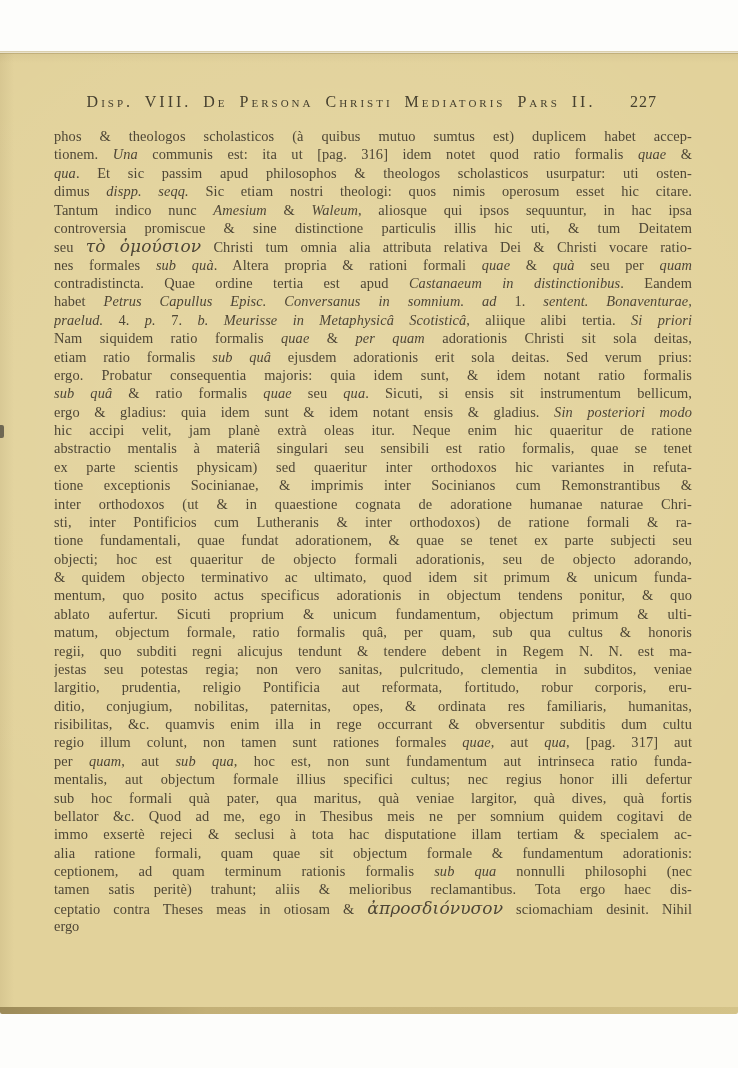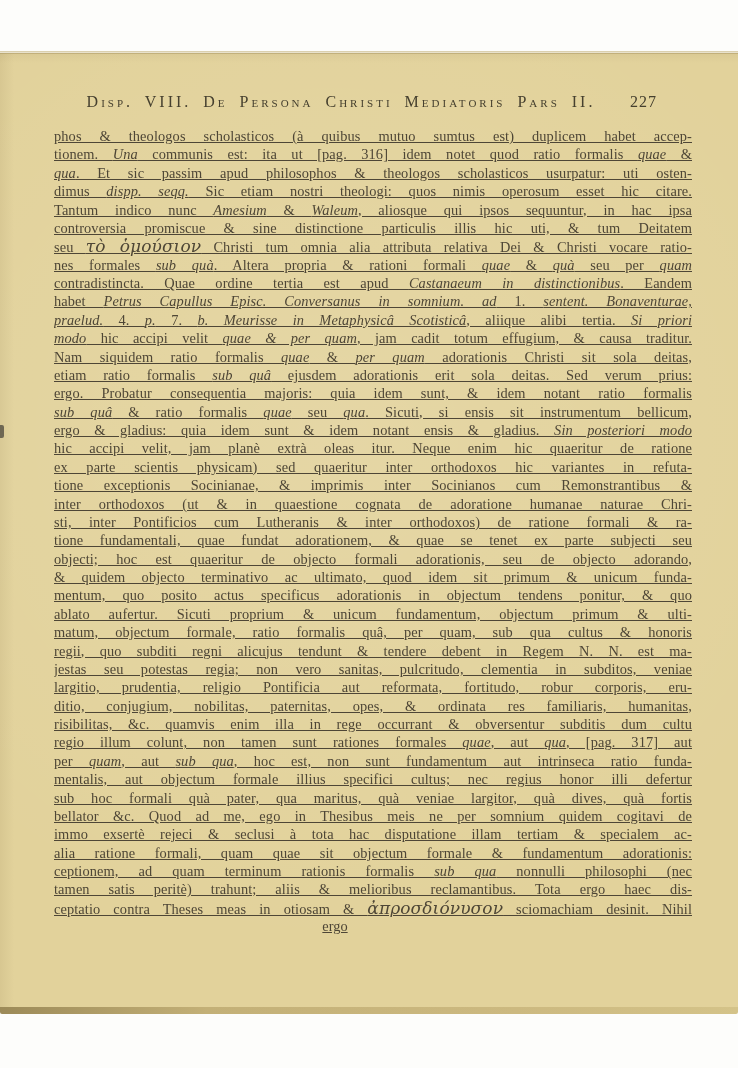--- a/index.html
+++ b/index.html
@@ -36,21 +36,20 @@
     position:absolute;left:0;top:-2px;width:100%;height:3px;
     background:linear-gradient(to bottom, rgba(190,170,110,0.65), rgba(190,170,110,0));
   }
   .margin-stain{
     position:absolute;left:0;top:372px;width:4px;height:13px;
     background:#4a463c;opacity:.75;border-radius:0 2px 2px 0;
   }
   .column{
     position:absolute;left:54px;top:53px;width:638px;
     color:var(--ink);
-    text-decoration:underline;
   }
   .page-header{
     position:relative;height:22px;margin-top:40px;
     font-variant:small-caps;
     color:var(--ink-header);
     letter-spacing:3px;
     word-spacing:5px;
     font-size:16px;
     text-align:center;
   }
@@ -67,21 +66,21 @@
   .line{
     height:18.38px;line-height:18.38px;
     text-align:justify;text-align-last:justify;
     white-space:normal;overflow:hidden;
     letter-spacing:0.1px;
   }
   .line .it{font-style:italic;}
   .line .gr{font-style:italic;font-family:"DejaVu Serif", serif;font-size:17px;}
   .catchword-line{
     height:18.38px;line-height:18.38px;
-    text-align:center;padding-right:76px;
+    text-align:left;padding-right:76px;
     font-size:14.4px;
   }
 </style>
 </head>
 <body>
 
 <div class="scan-bg"></div>
 
 <div class="book-page">
   <div class="page-top-edge"></div>
@@ -99,27 +98,27 @@
       <div class="line"><span>tionem. </span><span class="it">Una</span><span> communis est: ita ut [pag. 316] idem notet quod ratio formalis </span><span class="it">quae</span><span> &amp;</span></div>
       <div class="line"><span class="it">qua</span><span>. Et sic passim apud philosophos &amp; theologos scholasticos usurpatur: uti osten-</span></div>
       <div class="line"><span>dimus </span><span class="it">dispp. seqq.</span><span> Sic etiam nostri theologi: quos nimis operosum esset hic citare.</span></div>
       <div class="line"><span>Tantum indico nunc </span><span class="it">Amesium</span><span> &amp; </span><span class="it">Waleum</span><span>, aliosque qui ipsos sequuntur, in hac ipsa</span></div>
       <div class="line"><span>controversia promiscue &amp; sine distinctione particulis illis hic uti, &amp; tum Deitatem</span></div>
       <div class="line"><span>seu </span><span class="gr">τὸ ὁμούσιον</span><span> Christi tum omnia alia attributa relativa Dei &amp; Christi vocare ratio-</span></div>
       <div class="line"><span>nes formales </span><span class="it">sub quà</span><span>. Altera propria &amp; rationi formali </span><span class="it">quae</span><span> &amp; </span><span class="it">quà</span><span> seu per </span><span class="it">quam</span></div>
       <div class="line"><span>contradistincta. Quae ordine tertia est apud </span><span class="it">Castanaeum in distinctionibus</span><span>. Eandem</span></div>
       <div class="line"><span>habet </span><span class="it">Petrus Capullus Episc. Conversanus in somnium. ad</span><span> 1. </span><span class="it">sentent. Bonaventurae,</span></div>
       <div class="line"><span class="it">praelud.</span><span> 4. </span><span class="it">p.</span><span> 7. </span><span class="it">b. Meurisse in Metaphysicâ Scotisticâ</span><span>, aliique alibi tertia. </span><span class="it">Si priori</span></div>
-      <div class="line"><span class="it">modo</span><span> hic accipi velit </span><span class="it">quae &amp; per quam</span><span>, jam cadit totum effugium, &amp; causa traditur.</span></div>
       <div class="line"><span>Nam siquidem ratio formalis </span><span class="it">quae</span><span> &amp; </span><span class="it">per quam</span><span> adorationis Christi sit sola deitas,</span></div>
       <div class="line"><span>etiam ratio formalis </span><span class="it">sub quâ</span><span> ejusdem adorationis erit sola deitas. Sed verum prius:</span></div>
       <div class="line"><span>ergo. Probatur consequentia majoris: quia idem sunt, &amp; idem notant ratio formalis</span></div>
       <div class="line"><span class="it">sub quâ</span><span> &amp; ratio formalis </span><span class="it">quae</span><span> seu </span><span class="it">qua</span><span>. Sicuti, si ensis sit instrumentum bellicum,</span></div>
       <div class="line"><span>ergo &amp; gladius: quia idem sunt &amp; idem notant ensis &amp; gladius. </span><span class="it">Sin posteriori modo</span></div>
       <div class="line"><span>hic accipi velit, jam planè extrà oleas itur. Neque enim hic quaeritur de ratione</span></div>
+      <div class="line"><span>abstractio mentalis à materiâ singulari seu sensibili est ratio formalis, quae se tenet</span></div>
       <div class="line"><span>ex parte scientis physicam) sed quaeritur inter orthodoxos hic variantes in refuta-</span></div>
       <div class="line"><span>tione exceptionis Socinianae, &amp; imprimis inter Socinianos cum Remonstrantibus &amp;</span></div>
       <div class="line"><span>inter orthodoxos (ut &amp; in quaestione cognata de adoratione humanae naturae Chri-</span></div>
       <div class="line"><span>sti, inter Pontificios cum Lutheranis &amp; inter orthodoxos) de ratione formali &amp; ra-</span></div>
       <div class="line"><span>tione fundamentali, quae fundat adorationem, &amp; quae se tenet ex parte subjecti seu</span></div>
       <div class="line"><span>objecti; hoc est quaeritur de objecto formali adorationis, seu de objecto adorando,</span></div>
       <div class="line"><span>&amp; quidem objecto terminativo ac ultimato, quod idem sit primum &amp; unicum funda-</span></div>
       <div class="line"><span>mentum, quo posito actus specificus adorationis in objectum tendens ponitur, &amp; quo</span></div>
       <div class="line"><span>ablato aufertur. Sicuti proprium &amp; unicum fundamentum, objectum primum &amp; ulti-</span></div>
       <div class="line"><span>matum, objectum formale, ratio formalis quâ, per quam, sub qua cultus &amp; honoris</span></div>

